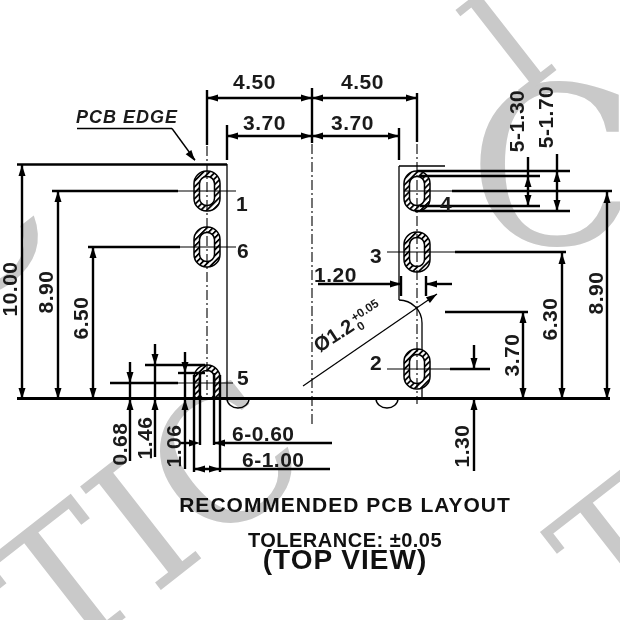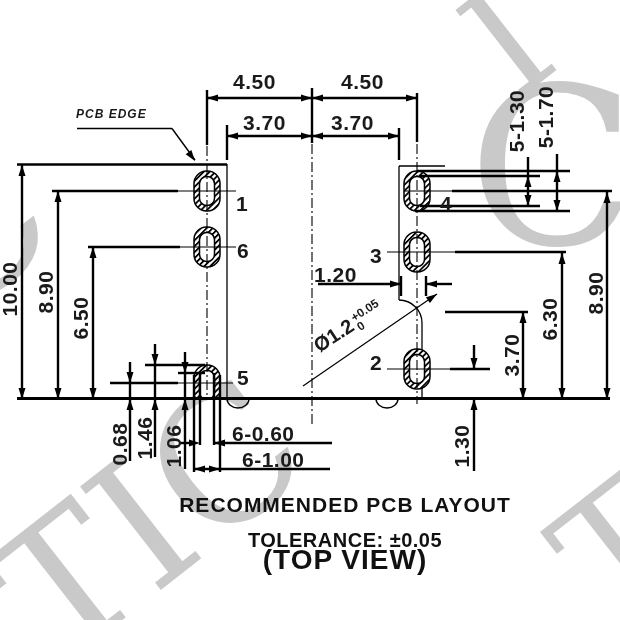--- a/index.html
+++ b/index.html
@@ -8,21 +8,21 @@
   
   .wm{position:absolute;color:#c9c9c9;font-family:"DejaVu Serif", serif;z-index:0;
       white-space:nowrap;user-select:none;}
   
   #draw{position:absolute;left:0;top:0;z-index:1;}
   
   .lbl{position:absolute;z-index:2;color:#1a1a1a;white-space:nowrap;}
   .dim{font-size:21px;font-weight:700;letter-spacing:0.5px;}
   .rot{transform:translate(-50%,-50%) rotate(-90deg);}
   .padnum{font-size:21px;font-weight:600;}
-  .pcbedge{font-size:12px;font-style:italic;font-weight:600;letter-spacing:1px;}
+  .pcbedge{font-size:18px;font-style:italic;font-weight:600;letter-spacing:1px;}
   .dianote{transform:translate(-50%,-50%) rotate(-33deg);font-size:20px;font-weight:700;}
   .tolstack{display:inline-flex;flex-direction:column;font-size:12px;line-height:11px;
             vertical-align:middle;margin-left:3px;font-weight:700;}
   #titleblock{position:absolute;left:150px;top:495px;width:390px;z-index:2;text-align:center;
               font-weight:700;color:#111;}
   #titleblock .t1{font-size:21px;line-height:20px;letter-spacing:1px;}
   #titleblock .t2{font-size:20px;line-height:19px;letter-spacing:0.5px;margin-top:16px;}
   #titleblock .t3{font-size:28px;line-height:19px;letter-spacing:1px;}
 </style>
 </head>

